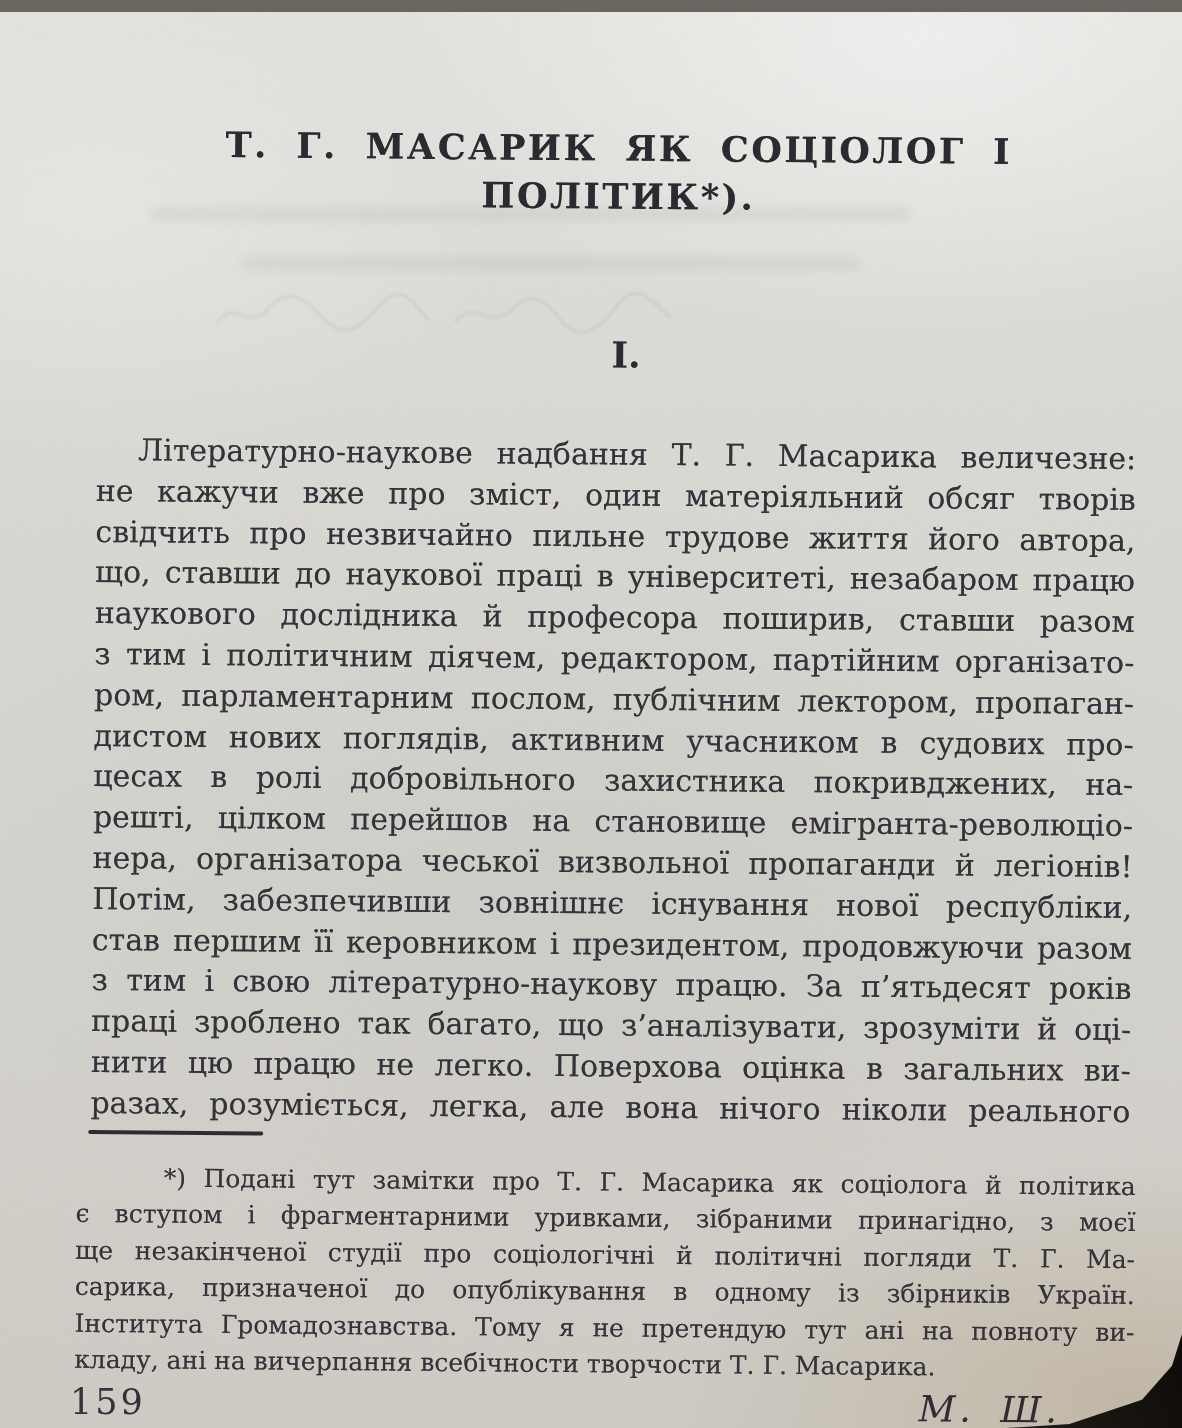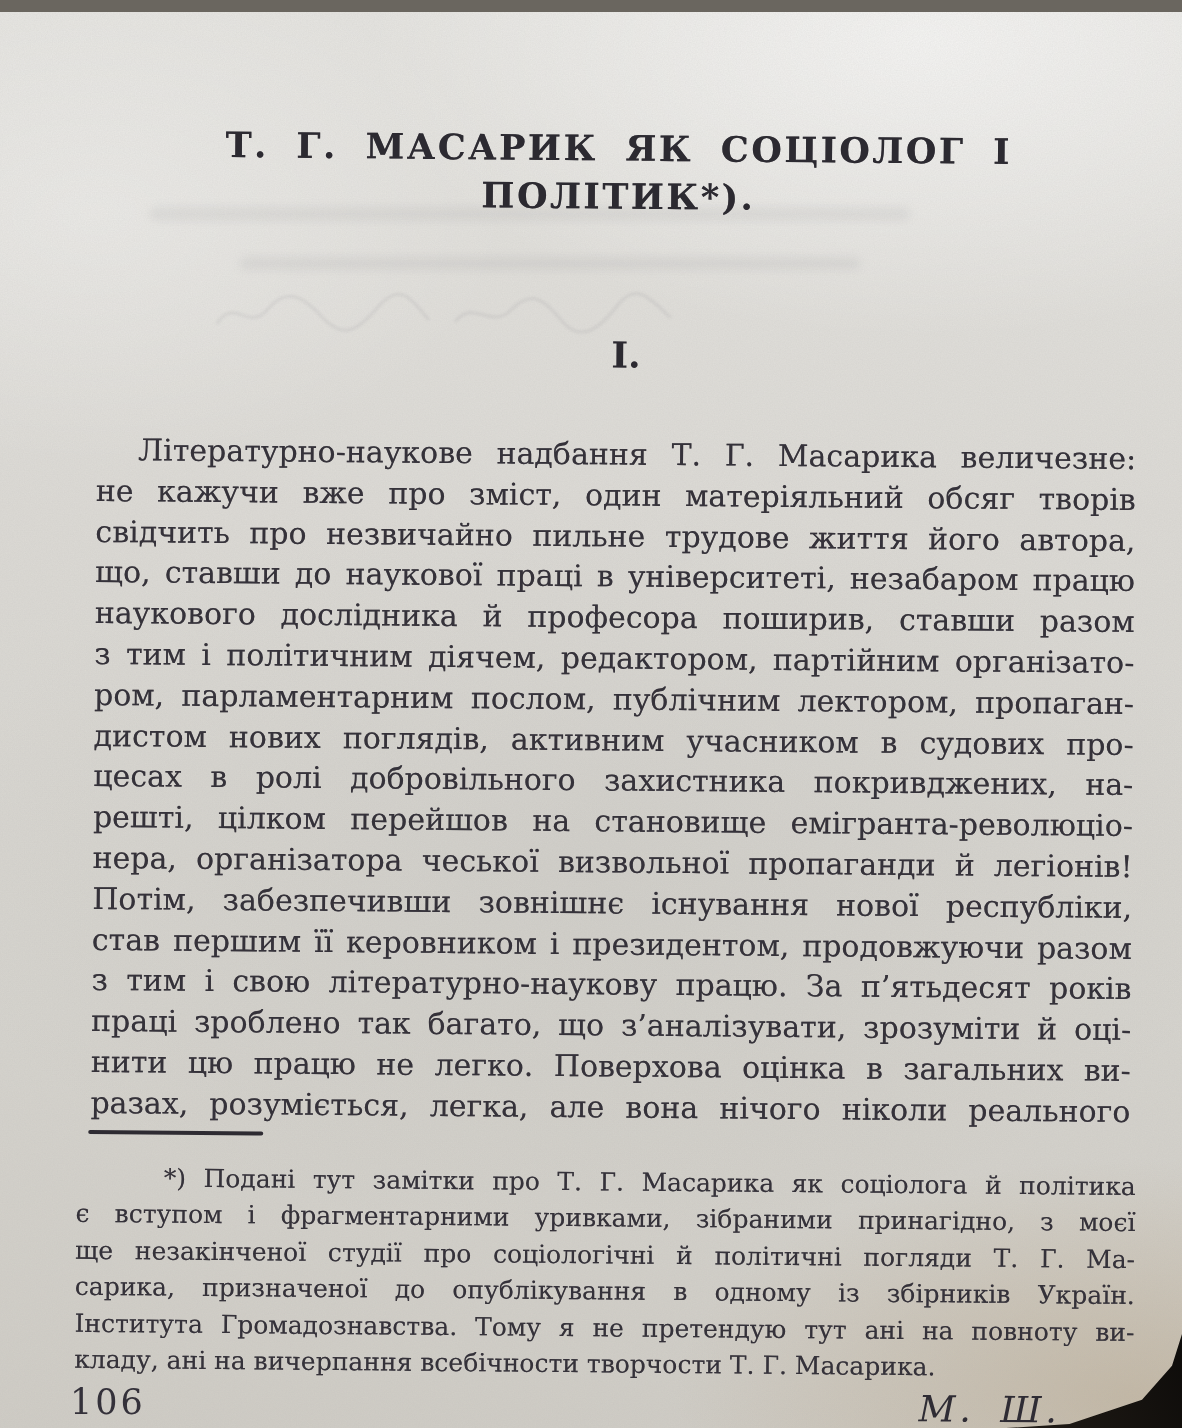--- a/index.html
+++ b/index.html
@@ -167,16 +167,16 @@
       <div class="fline">є вступом і фрагментарними уривками, зібраними принагідно, з моєї</div>
       <div class="fline">ще незакінченої студії про соціологічні й політичні погляди Т. Г. Ма-</div>
       <div class="fline">сарика, призначеної до опублікування в одному із збірників Україн.</div>
       <div class="fline">Інститута Громадознавства. Тому я не претендую тут ані на повноту ви-</div>
       <div class="fline last">кладу, ані на вичерпання всебічности творчости Т. Г. Масарика.</div>
     </div>
 
     <div class="signature">М. Ш.</div>
   </div>
 
-  <div class="page-number">106</div>
+  <div class="page-number">159</div>
 
   <div class="corner-shadow"></div>
 </div>
 
 </body></html>

